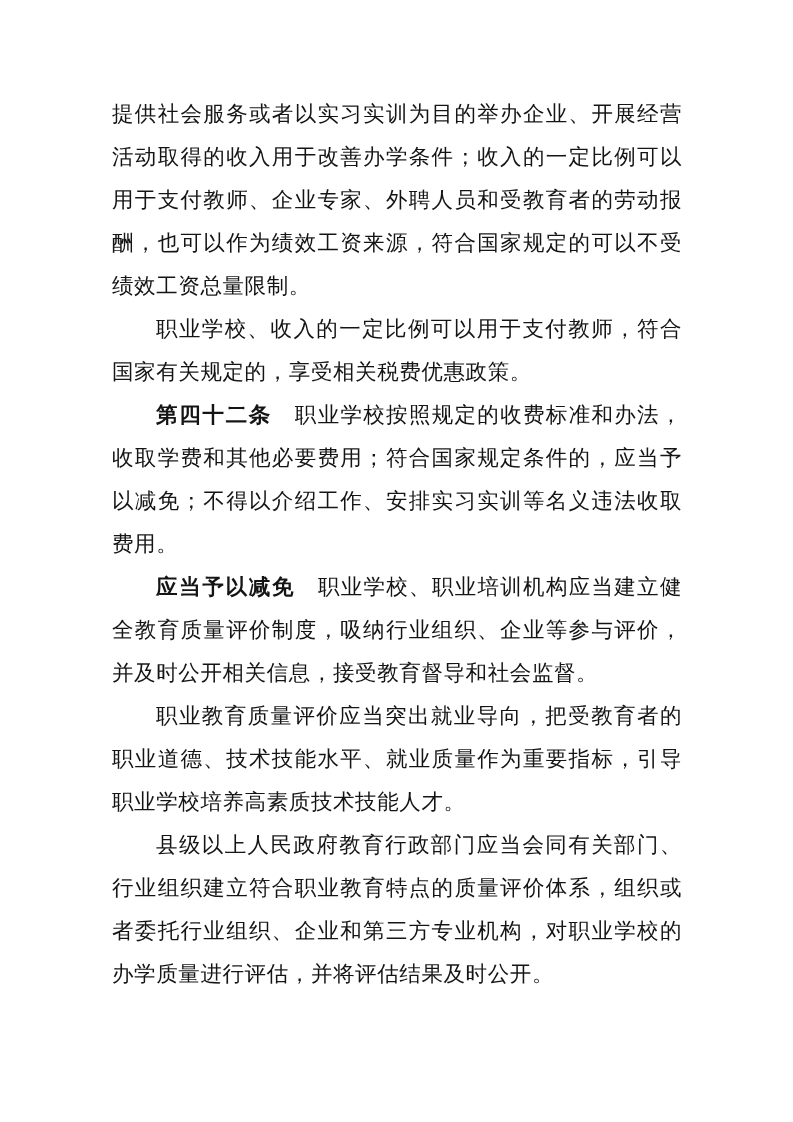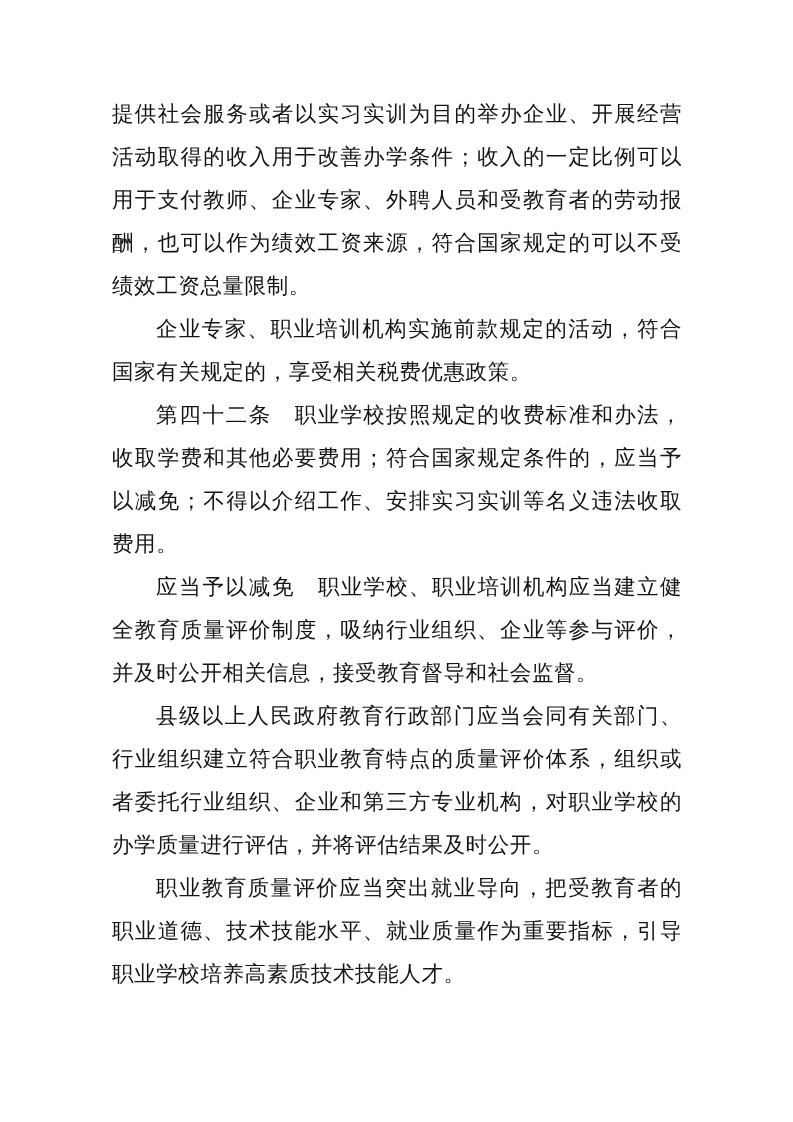--- a/index.html
+++ b/index.html
@@ -32,53 +32,53 @@
     text-align: justify;
     text-justify: inter-ideograph;
     letter-spacing: 0.6px;
     color: #141414;
     font-family: "DejaVu Serif", "Liberation Serif", serif;
   }
   p.indent {
     text-indent: 44px;
   }
   .art-label {
-    font-weight: normal;
+    font-weight: bold;
     letter-spacing: 1px;
   }
   .art-gap {
     display: inline-block;
     width: 22px;
   }
 </style>
 </head>
 <body>
 
 <div class="page">
   <div class="doc-body">
 
     <p class="para">
       <span>提供社会服务或者以实习实训为目的举办企业、开展经营活动取得的收入用于改善办学条件；收入的一定比例可以用于支付教师、企业专家、外聘人员和受教育者的劳动报酬，也可以作为绩效工资来源，符合国家规定的可以不受绩效工资总量限制。</span>
     </p>
 
     <p class="para indent">
-      <span>企业专家、职业培训机构实施前款规定的活动，符合国家有关规定的，享受相关税费优惠政策。</span>
+      <span>职业学校、收入的一定比例可以用于支付教师，符合国家有关规定的，享受相关税费优惠政策。</span>
     </p>
 
     <p class="para indent">
       <span class="art-label">第四十二条</span><span class="art-gap"></span><span>职业学校按照规定的收费标准和办法，收取学费和其他必要费用；符合国家规定条件的，应当予以减免；不得以介绍工作、安排实习实训等名义违法收取费用。</span>
     </p>
 
 
     <p class="para indent">
       <span class="art-label">应当予以减免</span><span class="art-gap"></span><span>职业学校、职业培训机构应当建立健全教育质量评价制度，吸纳行业组织、企业等参与评价，并及时公开相关信息，接受教育督导和社会监督。</span>
     </p>
 
     <p class="para indent">
-      <span>县级以上人民政府教育行政部门应当会同有关部门、行业组织建立符合职业教育特点的质量评价体系，组织或者委托行业组织、企业和第三方专业机构，对职业学校的办学质量进行评估，并将评估结果及时公开。</span>
+      <span>职业教育质量评价应当突出就业导向，把受教育者的职业道德、技术技能水平、就业质量作为重要指标，引导职业学校培养高素质技术技能人才。</span>
     </p>
 
     <p class="para indent">
-      <span>职业教育质量评价应当突出就业导向，把受教育者的职业道德、技术技能水平、就业质量作为重要指标，引导职业学校培养高素质技术技能人才。</span>
+      <span>县级以上人民政府教育行政部门应当会同有关部门、行业组织建立符合职业教育特点的质量评价体系，组织或者委托行业组织、企业和第三方专业机构，对职业学校的办学质量进行评估，并将评估结果及时公开。</span>
     </p>
 
   </div>
 </div>
 
 </body></html>

